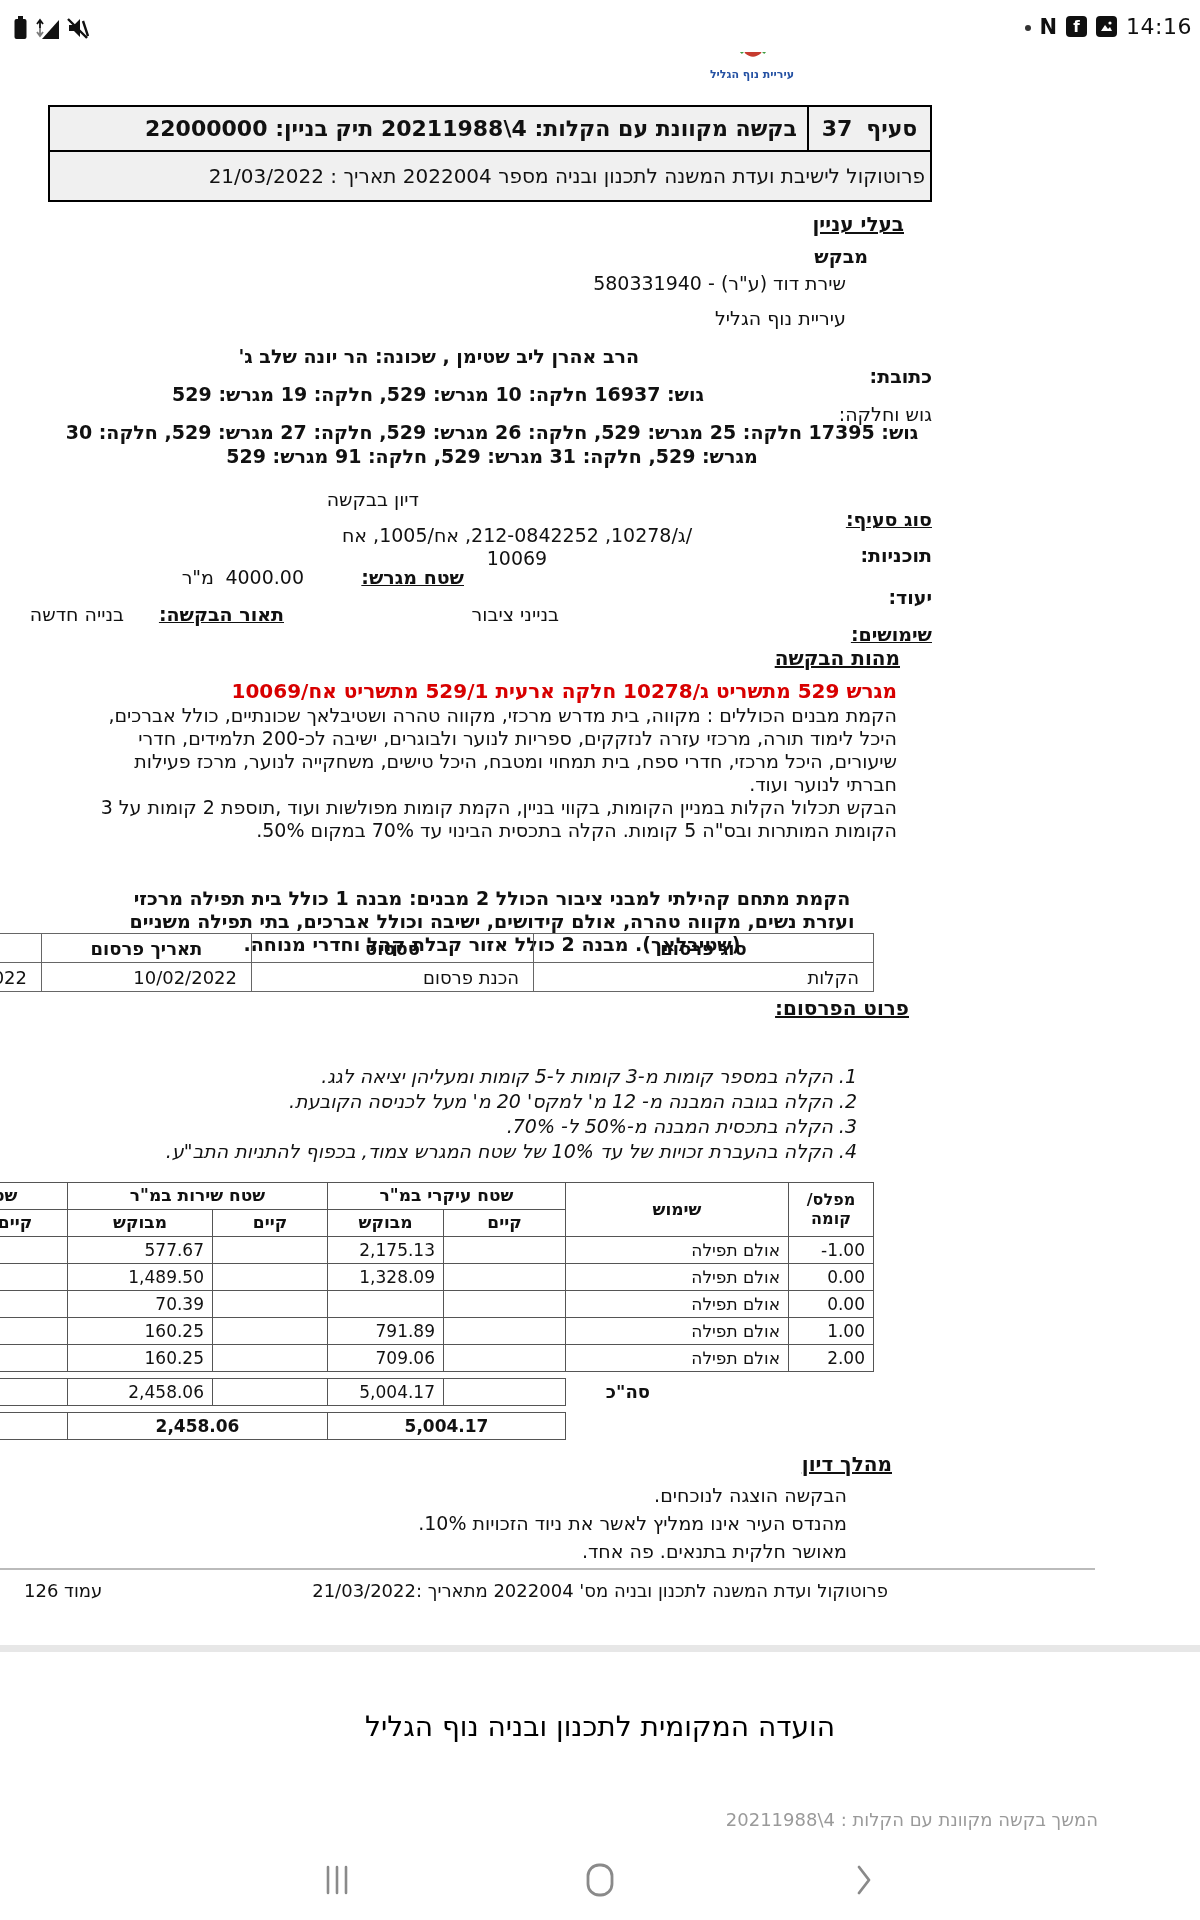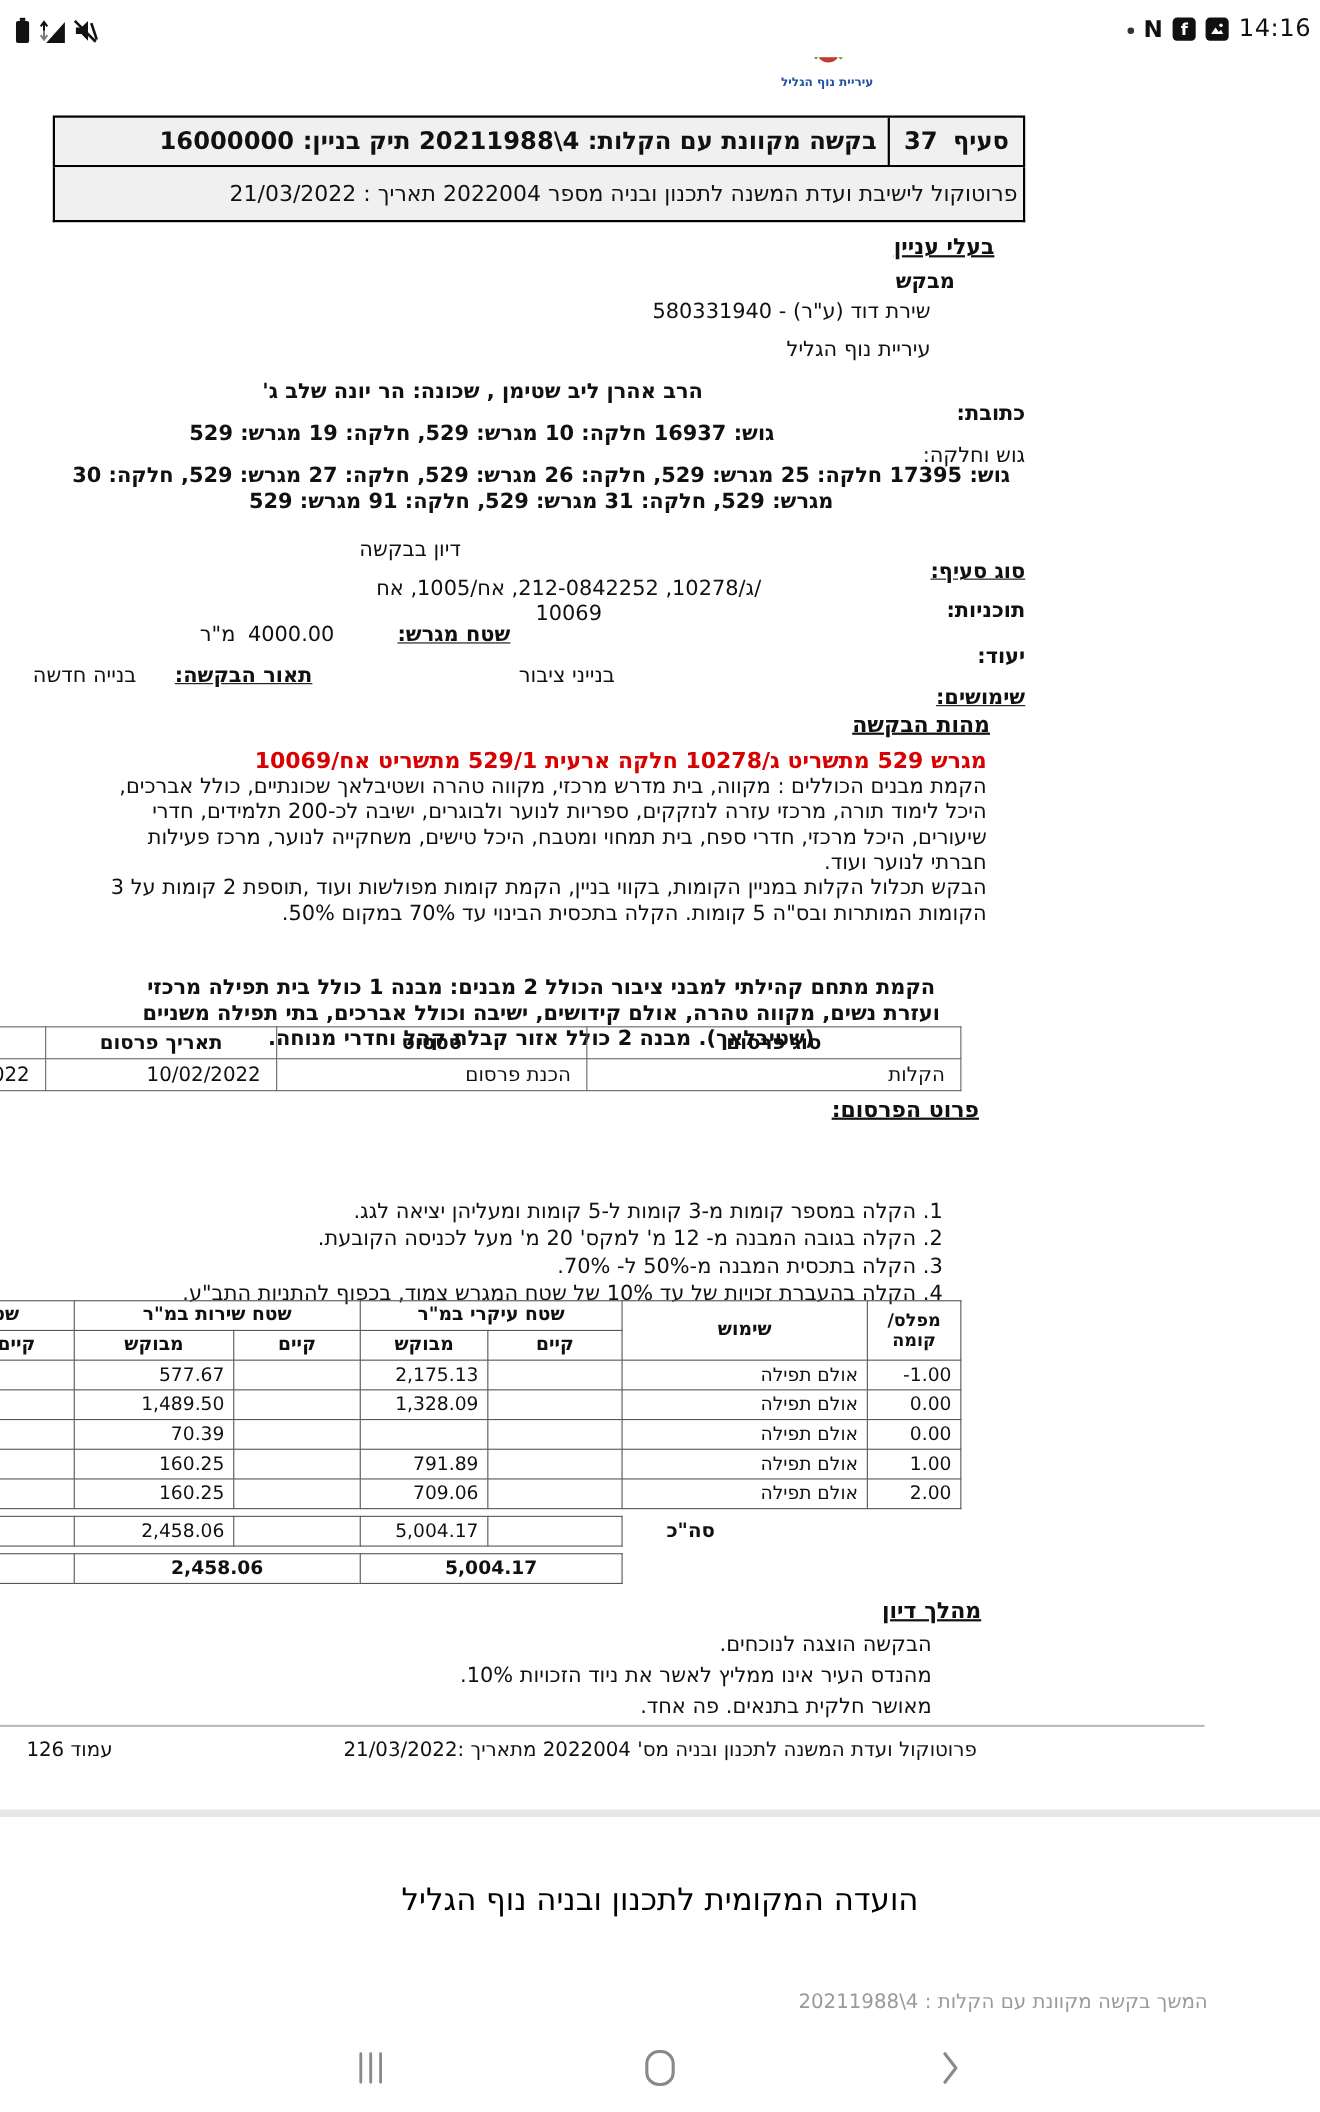--- a/index.html
+++ b/index.html
@@ -130,21 +130,21 @@
       <div class="hdr-sec">
         <span>סעיף</span>
         <span class="ltr">37</span>
       </div>
       <div class="hdr-mid">
         <span>בקשה מקוונת עם הקלות:</span>
         <span class="ltr">20211988\4</span>
       </div>
       <div class="hdr-file">
         <span>תיק בניין:</span>
-        <span class="ltr">16000000</span>
+        <span class="ltr">22000000</span>
       </div>
     </div>
     <div class="hdr-row2">פרוטוקול לישיבת ועדת המשנה לתכנון ובניה מספר 2022004 תאריך : 21/03/2022</div>
   </section>
 
   <section class="blk stake" style="top:212px;">
     <div class="t sec-title">בעלי עניין</div>
     <div class="l1">מבקש</div>
     <div class="l2">שירת דוד (ע"ר) - 580331940</div>
     <div class="l3">עיריית נוף הגליל</div>
@@ -218,23 +218,23 @@
         <td>הקלות</td>
         <td>הכנת פרסום</td>
         <td class="cell-num">10/02/2022</td>
         <td class="cell-num">28/02/2022</td>
       </tr>
     </tbody>
       </table>
   </section>
 
   <section class="blk" style="top:996px;">
-    <span class="sec-title" style="margin-right:42px;">פרוט הפרסום:</span>
-  </section>
-  <section class="blk pub-items" style="top:1089px;">
+    <span class="sec-title" style="margin-right:23px;">פרוט הפרסום:</span>
+  </section>
+  <section class="blk pub-items" style="top:1064px;font-style:italic;">
     <div>1. הקלה במספר קומות מ-3 קומות ל-5 קומות ומעליהן יציאה לגג.</div>
     <div>2. הקלה בגובה המבנה מ- 12 מ' למקס' 20 מ' מעל לכניסה הקובעת.</div>
     <div>3. הקלה בתכסית המבנה מ-50% ל- 70%.</div>
     <div>4. הקלה בהעברת זכויות של עד 10% של שטח המגרש צמוד, בכפוף להתניות התב"ע.</div>
   </section>
 
   <section class="blk" style="top:1182px;">
     <table class="areas">
       <colgroup>
         <col style="width:85px">

